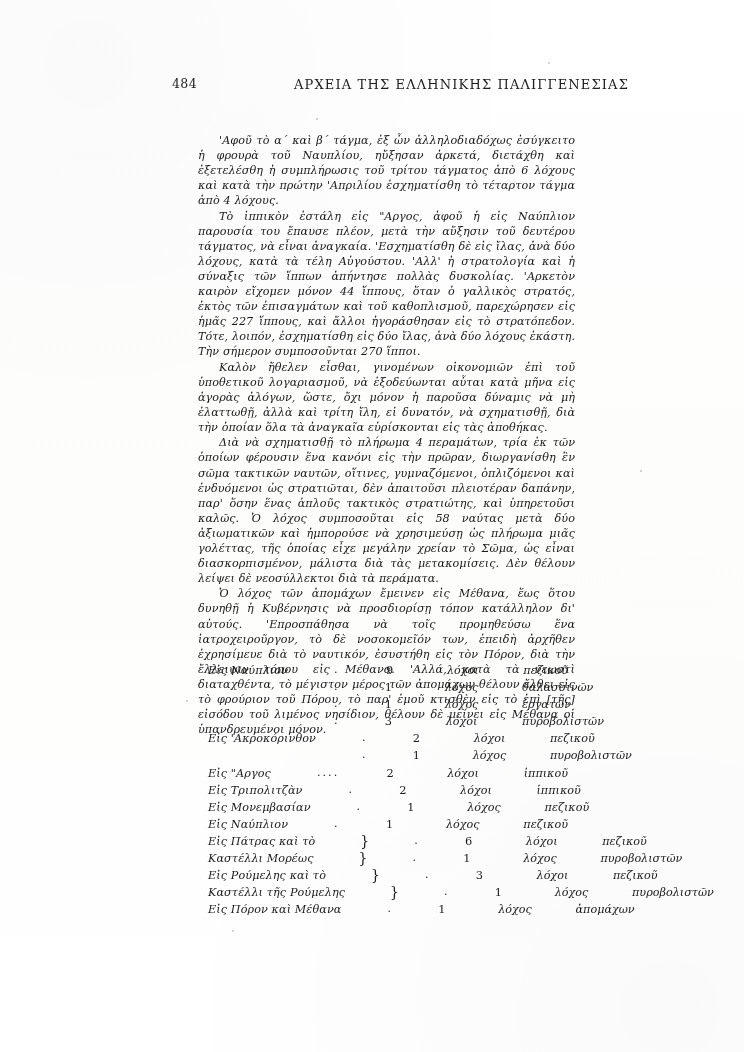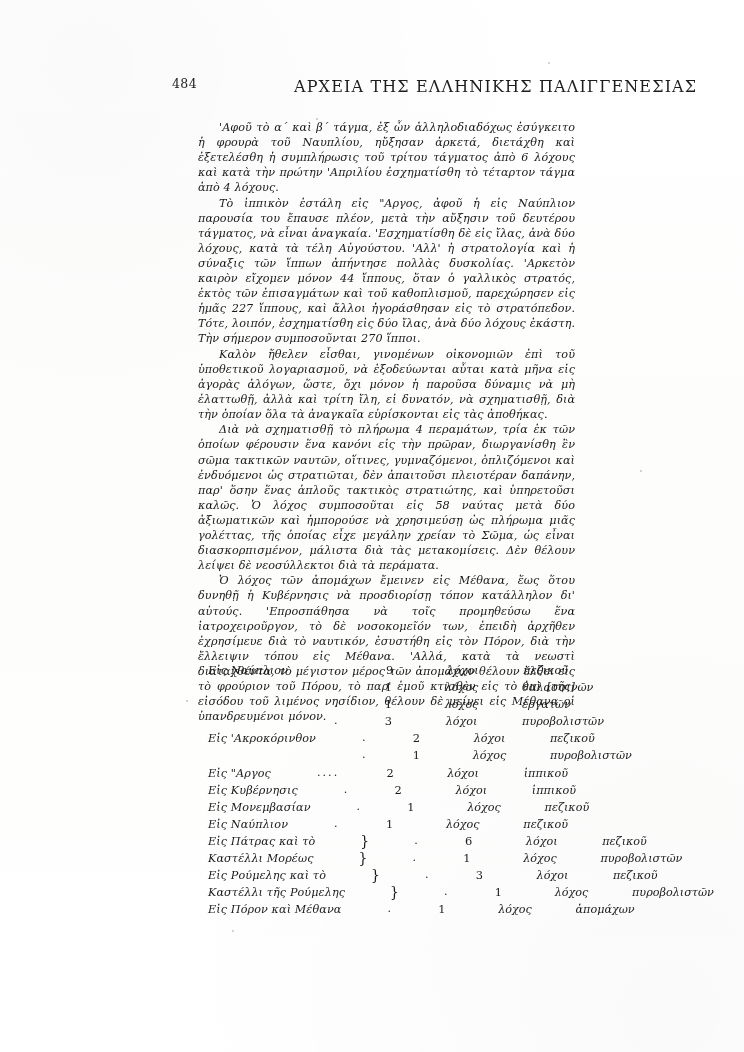--- a/index.html
+++ b/index.html
@@ -58,31 +58,31 @@
     left: 0;
     top: 0;
     font-size: 12.5px;
     letter-spacing: .4px;
     color: #1d1d1d;
   }
   .runtitle {
     position: absolute;
     left: 122px;
     top: 1px;
-    font-size: 16px;
+    font-size: 13px;
     letter-spacing: 1.15px;
     color: #1d1d1d;
     white-space: nowrap;
   }
 
   
   .body-block {
     position: absolute;
     left: 198px;
-    top: 120px;
+    top: 133px;
     width: 377px;
   }
   p.para {
     margin: 0 0 0.5px 0;
     font-size: 11.2px;
     line-height: 15.05px;
     text-align: justify;
     text-indent: 21px;
     font-style: italic;
     letter-spacing: 0.05px;
@@ -242,21 +242,21 @@
 
       <div class="rrow">
         <span class="place">Εἰς "Αργος</span>
         <span class="leader">...........................................</span>
         <span class="qty">2</span>
         <span class="unit">λόχοι</span>
         <span class="kind">ἱππικοῦ</span>
       </div>
 
       <div class="rrow">
-        <span class="place">Εἰς Κυβέρνησις</span>
+        <span class="place">Εἰς Τριπολιτζὰν</span>
         <span class="leader">...........................................</span>
         <span class="qty">2</span>
         <span class="unit">λόχοι</span>
         <span class="kind">ἱππικοῦ</span>
       </div>
 
       <div class="rrow">
         <span class="place">Εἰς Μονεμβασίαν</span>
         <span class="leader">...........................................</span>
         <span class="qty">1</span>

